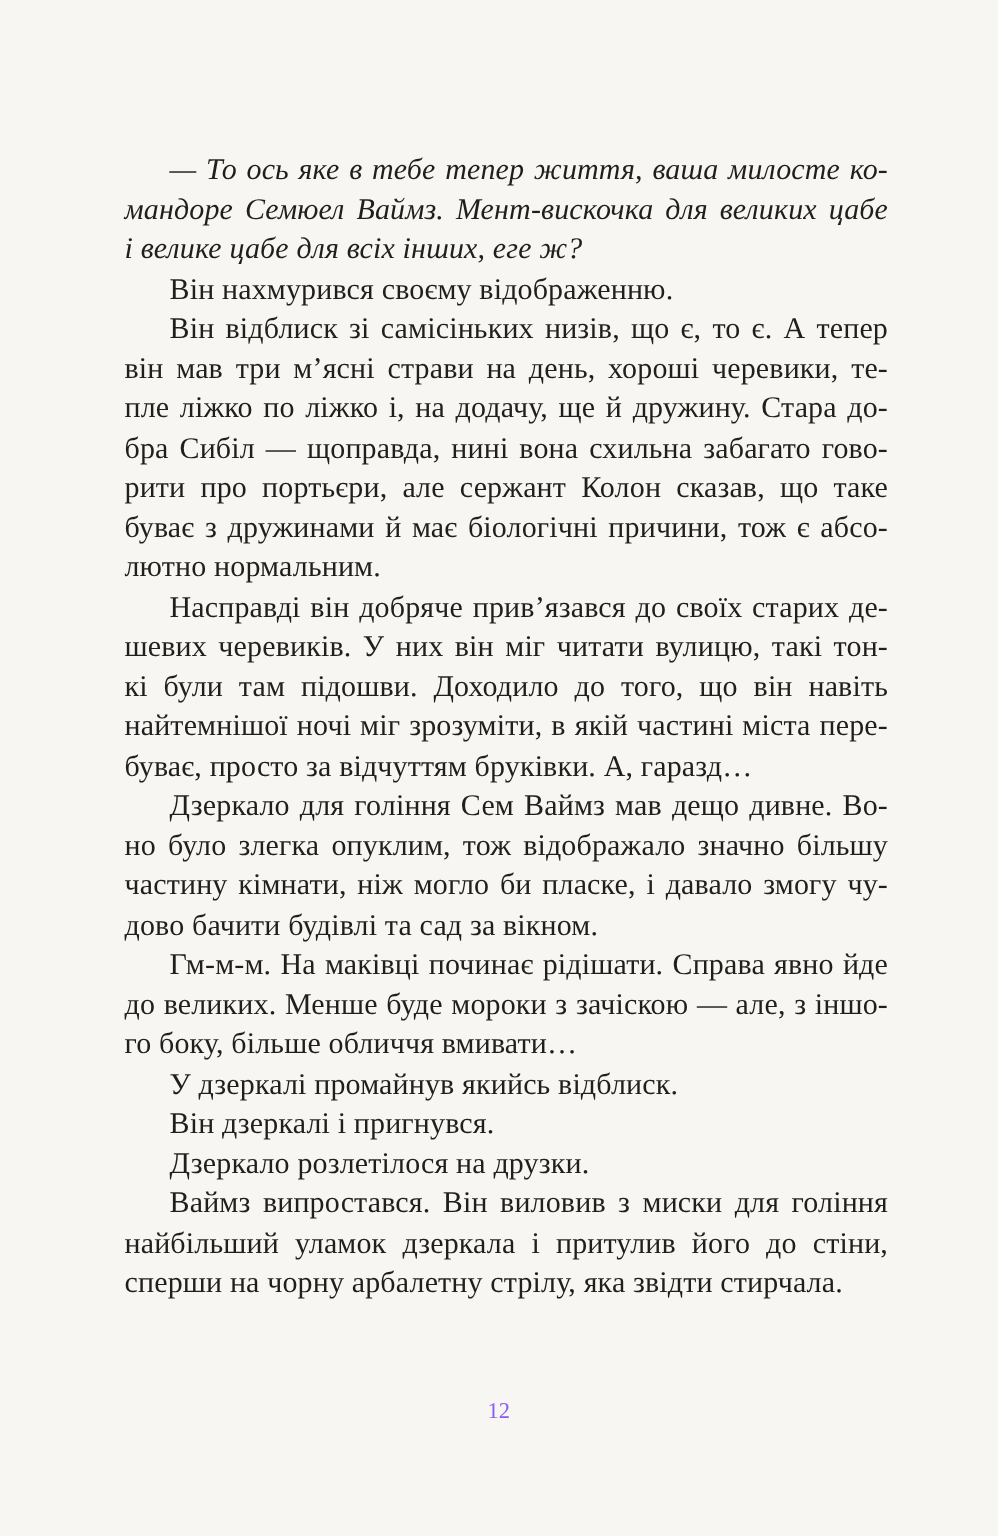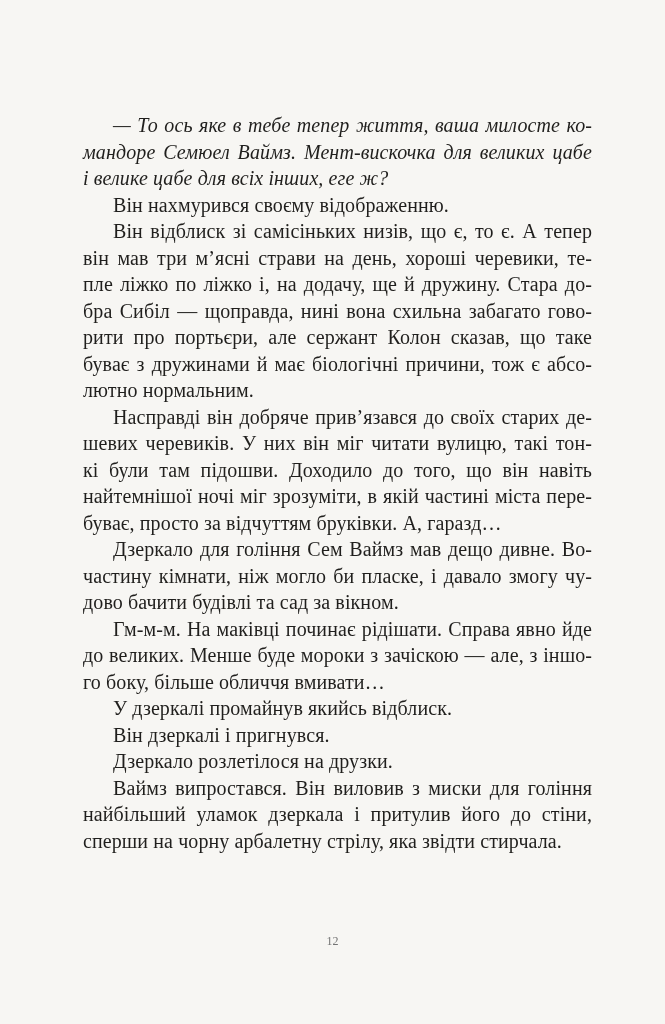--- a/index.html
+++ b/index.html
@@ -15,21 +15,21 @@
     font-family: "Liberation Serif", "DejaVu Serif", serif;
     overflow: hidden;
   }
   .book-page {
     position: absolute;
     inset: 0;
   }
   .text-block {
     position: absolute;
     left: 83px;
-    top: 112px;
+    top: 100px;
     width: 509px;
   }
   .paragraph {
     margin: 0;
     padding: 0;
   }
   .paragraph.italic .line {
     font-style: italic;
   }
   .line {
@@ -45,23 +45,23 @@
   .line.last {
     text-align: center;
     text-align-last: left;
   }
   .page-number {
     position: absolute;
     top: 931px;
     left: 0;
     width: 665px;
     text-align: center;
-    font-size: 12px;
+    font-size: 15px;
     line-height: 20px;
-    color: #737373;
+    color: #8b5cf6;
   }
 </style>
 </head>
 <body>
 
 <div class="book-page">
   <div class="text-block">
       <div class="paragraph italic">
         <div class="line first">— То ось яке в тебе тепер життя, ваша милосте ко-</div>
         <div class="line">мандоре Семюел Ваймз. Мент-вискочка для великих цабе</div>
@@ -81,20 +81,21 @@
       </div>
       <div class="paragraph">
         <div class="line first">Насправді він добряче прив’язався до своїх старих де-</div>
         <div class="line">шевих черевиків. У них він міг читати вулицю, такі тон-</div>
         <div class="line">кі були там підошви. Доходило до того, що він навіть</div>
         <div class="line">найтемнішої ночі міг зрозуміти, в якій частині міста пере-</div>
         <div class="line last">буває, просто за відчуттям бруківки. А, гаразд…</div>
       </div>
       <div class="paragraph">
         <div class="line first">Дзеркало для гоління Сем Ваймз мав дещо дивне. Во-</div>
+        <div class="line">но було злегка опуклим, тож відображало значно більшу</div>
         <div class="line">частину кімнати, ніж могло би пласке, і давало змогу чу-</div>
         <div class="line last">дово бачити будівлі та сад за вікном.</div>
       </div>
       <div class="paragraph">
         <div class="line first">Гм-м-м. На маківці починає рідішати. Справа явно йде</div>
         <div class="line">до великих. Менше буде мороки з зачіскою — але, з іншо-</div>
         <div class="line last">го боку, більше обличчя вмивати…</div>
       </div>
       <div class="paragraph">
         <div class="line first last">У дзеркалі промайнув якийсь відблиск.</div>

